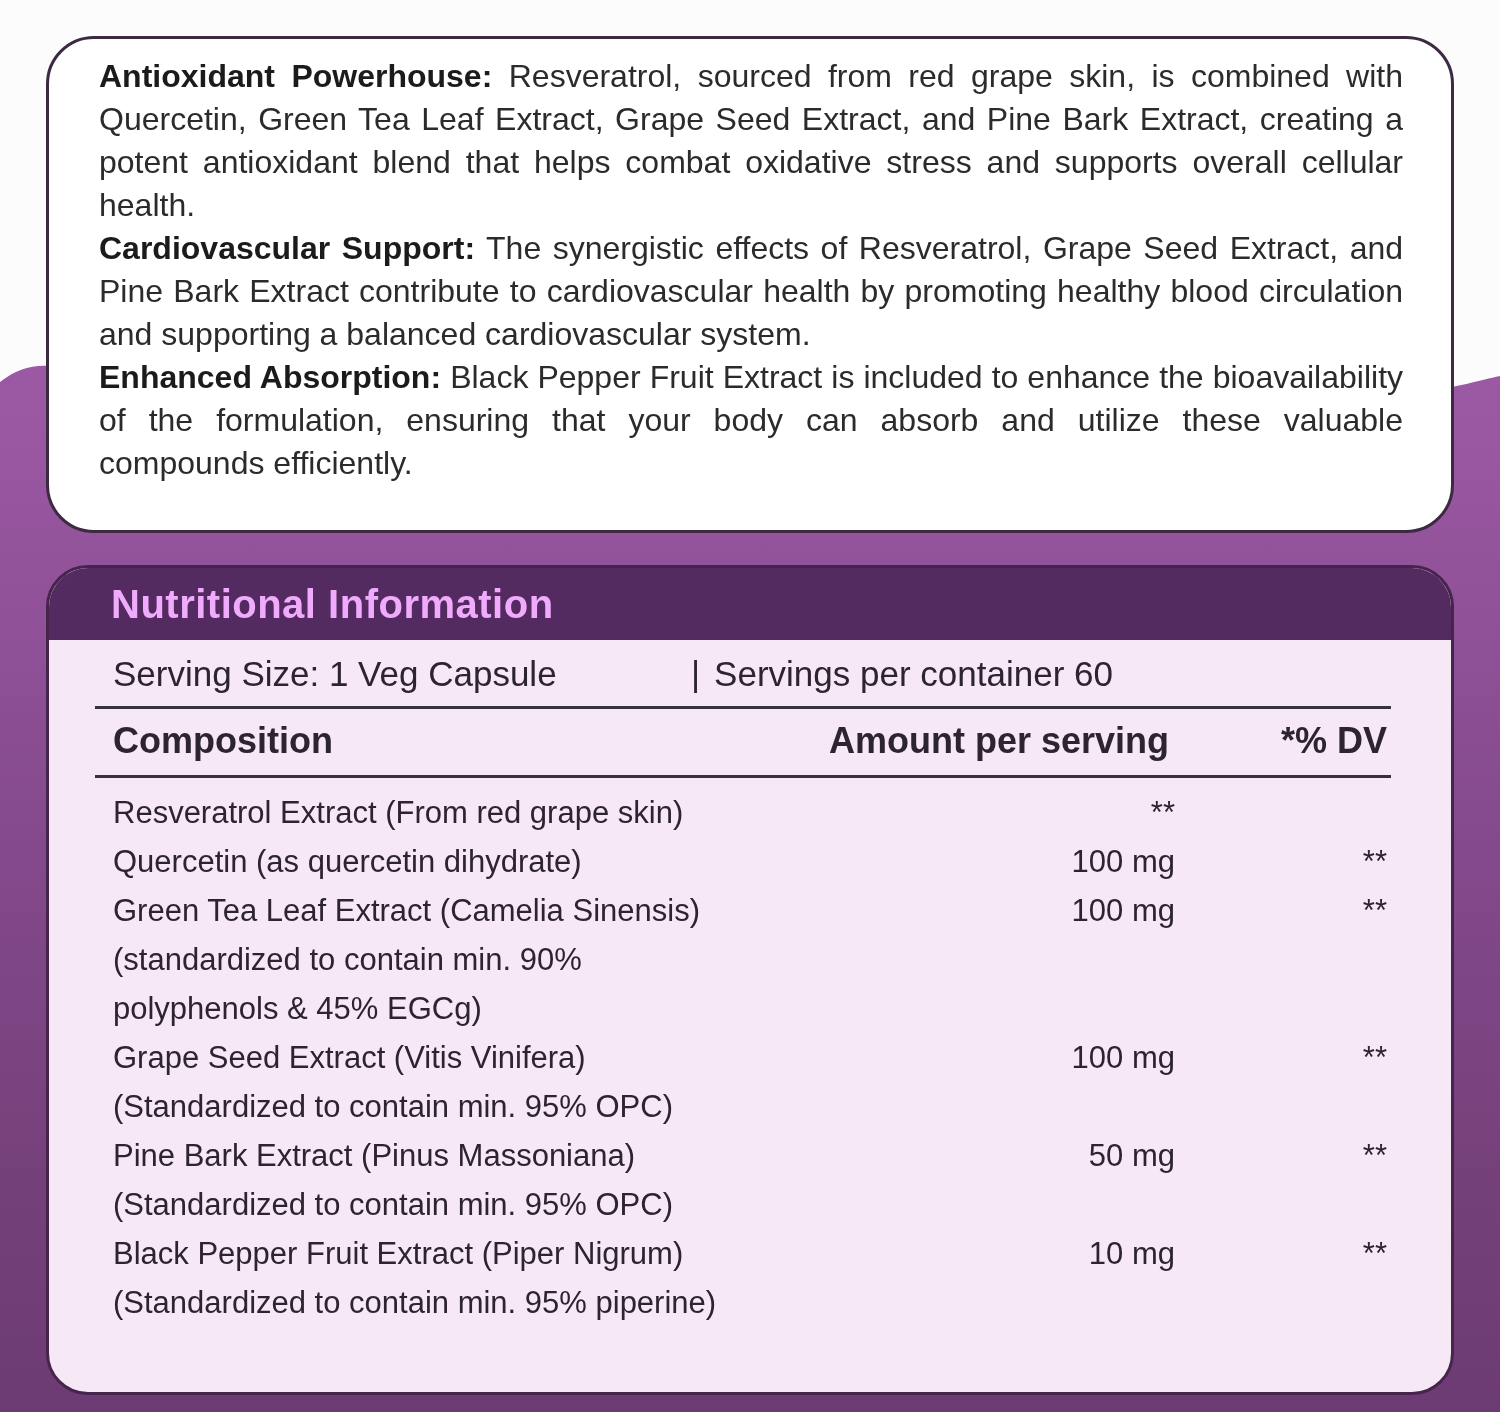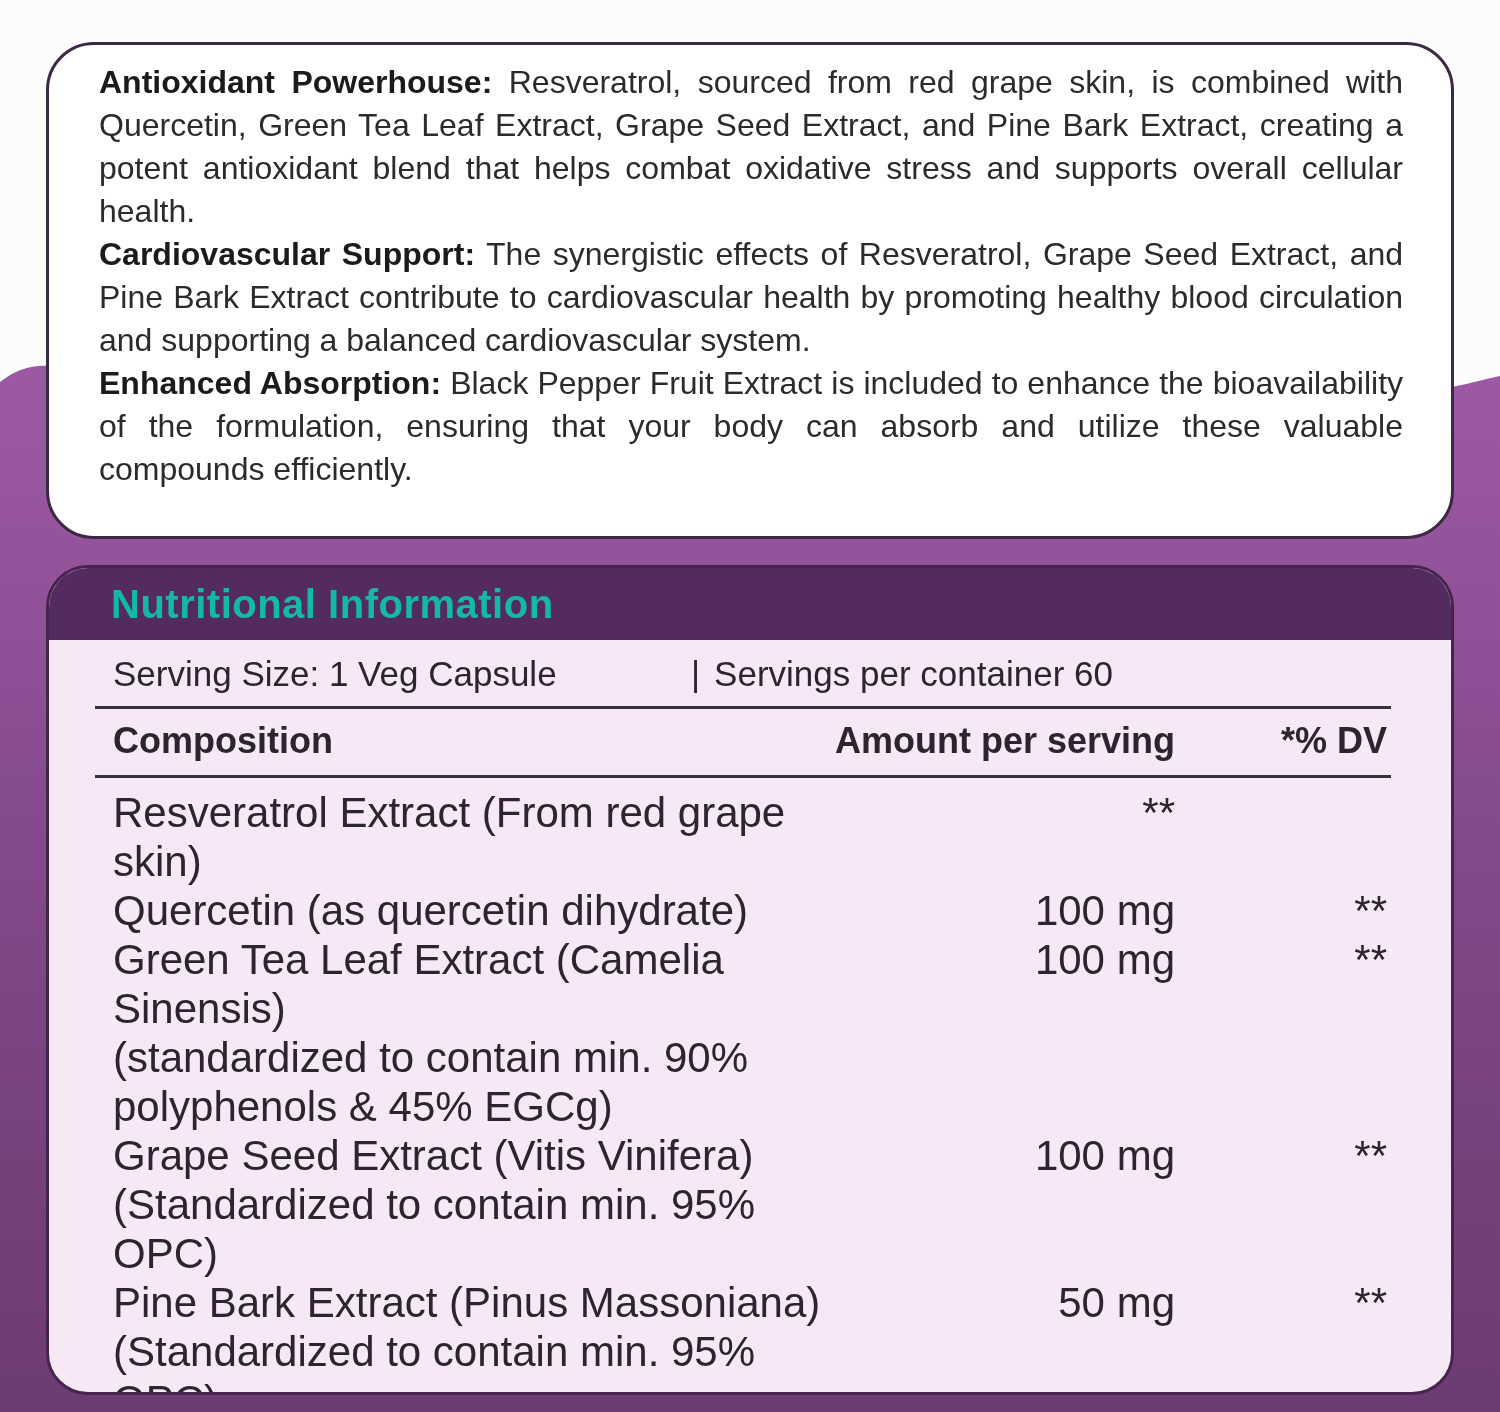--- a/index.html
+++ b/index.html
@@ -2,43 +2,43 @@
 <html><head>
 <meta charset="utf-8">
 <style>
   html,body{margin:0;padding:0;}
   body{width:1500px;height:1412px;overflow:hidden;
        font-family:"Liberation Sans", sans-serif;}
   .stage{position:relative;width:1500px;height:1412px;
          background:linear-gradient(180deg,#a262aa 0%,#9a58a2 30%,#84498c 60%,#744079 85%,#6d3b74 100%);}
   .wave{position:absolute;top:0;left:0;width:1500px;height:430px;display:block;}
   
-  .desc-card{position:absolute;left:46px;top:42px;width:1408px;height:497px;
+  .desc-card{position:absolute;left:46px;top:36px;width:1408px;height:497px;
              box-sizing:border-box;background:#ffffff;border:3px solid #3c2a43;
              border-radius:48px;padding:16px 48px 0 50px;overflow:hidden;}
   .desc-card p{margin:0;font-size:32px;line-height:43px;color:#2c2a2d;
                text-align:justify;letter-spacing:0px;}
   .desc-card .lead{font-weight:bold;color:#1c1a1d;}
   
   .nutri-panel{position:absolute;left:46px;top:565px;width:1408px;height:830px;
                box-sizing:border-box;border:3px solid #46254d;border-radius:42px;
                background:#f7e8f5;overflow:hidden;}
   .panel-header{height:72px;background:#542b60;display:flex;align-items:center;
                 padding-left:62px;}
-  .panel-header h2{margin:0;font-size:40px;font-weight:bold;color:#14b8a6;letter-spacing:0.5px;}
+  .panel-header h2{margin:0;font-size:40px;font-weight:bold;color:#f0abfc;letter-spacing:0.5px;}
   .panel-body{padding:8px 64px 0 64px;color:#2c2530;}
   .serving-row{display:flex;align-items:baseline;font-size:35px;padding:6px 0 8px 0;}
   .serving-row .first{width:578px;}
   .serving-row .pipe{margin-right:14px;}
   .rule{border-top:3px solid #37313c;margin:4px -4px 4px -18px;}
   .grid-row{display:grid;grid-template-columns:1fr 350px 212px;align-items:baseline;}
-  .grid-row.head{font-weight:bold;font-size:36px;padding:7px 0 9px 0;}
+  .grid-row.head{font-weight:bold;font-size:36px;padding:7px 0 9px 0;gap:6px;}
   .grid-row .c{text-align:right;}
   .tbl-rows{padding-top:6px;}
-  .tbl-rows .grid-row{font-size:42px;line-height:49px;}
+  .tbl-rows .grid-row{font-size:31px;line-height:49px;}
 </style>
 </head>
 <body>
 
 <div class="stage">
 
   <svg class="wave" viewBox="0 0 1500 430" preserveAspectRatio="none" aria-hidden="true">
     <path d="M0,382 C30,358 60,362 110,384 C300,400 700,388 1100,390 C1250,391 1330,402 1420,392 C1460,387 1480,380 1500,376 L1500,0 L0,0 Z" fill="#fdfcfd"></path>
   </svg>
 

